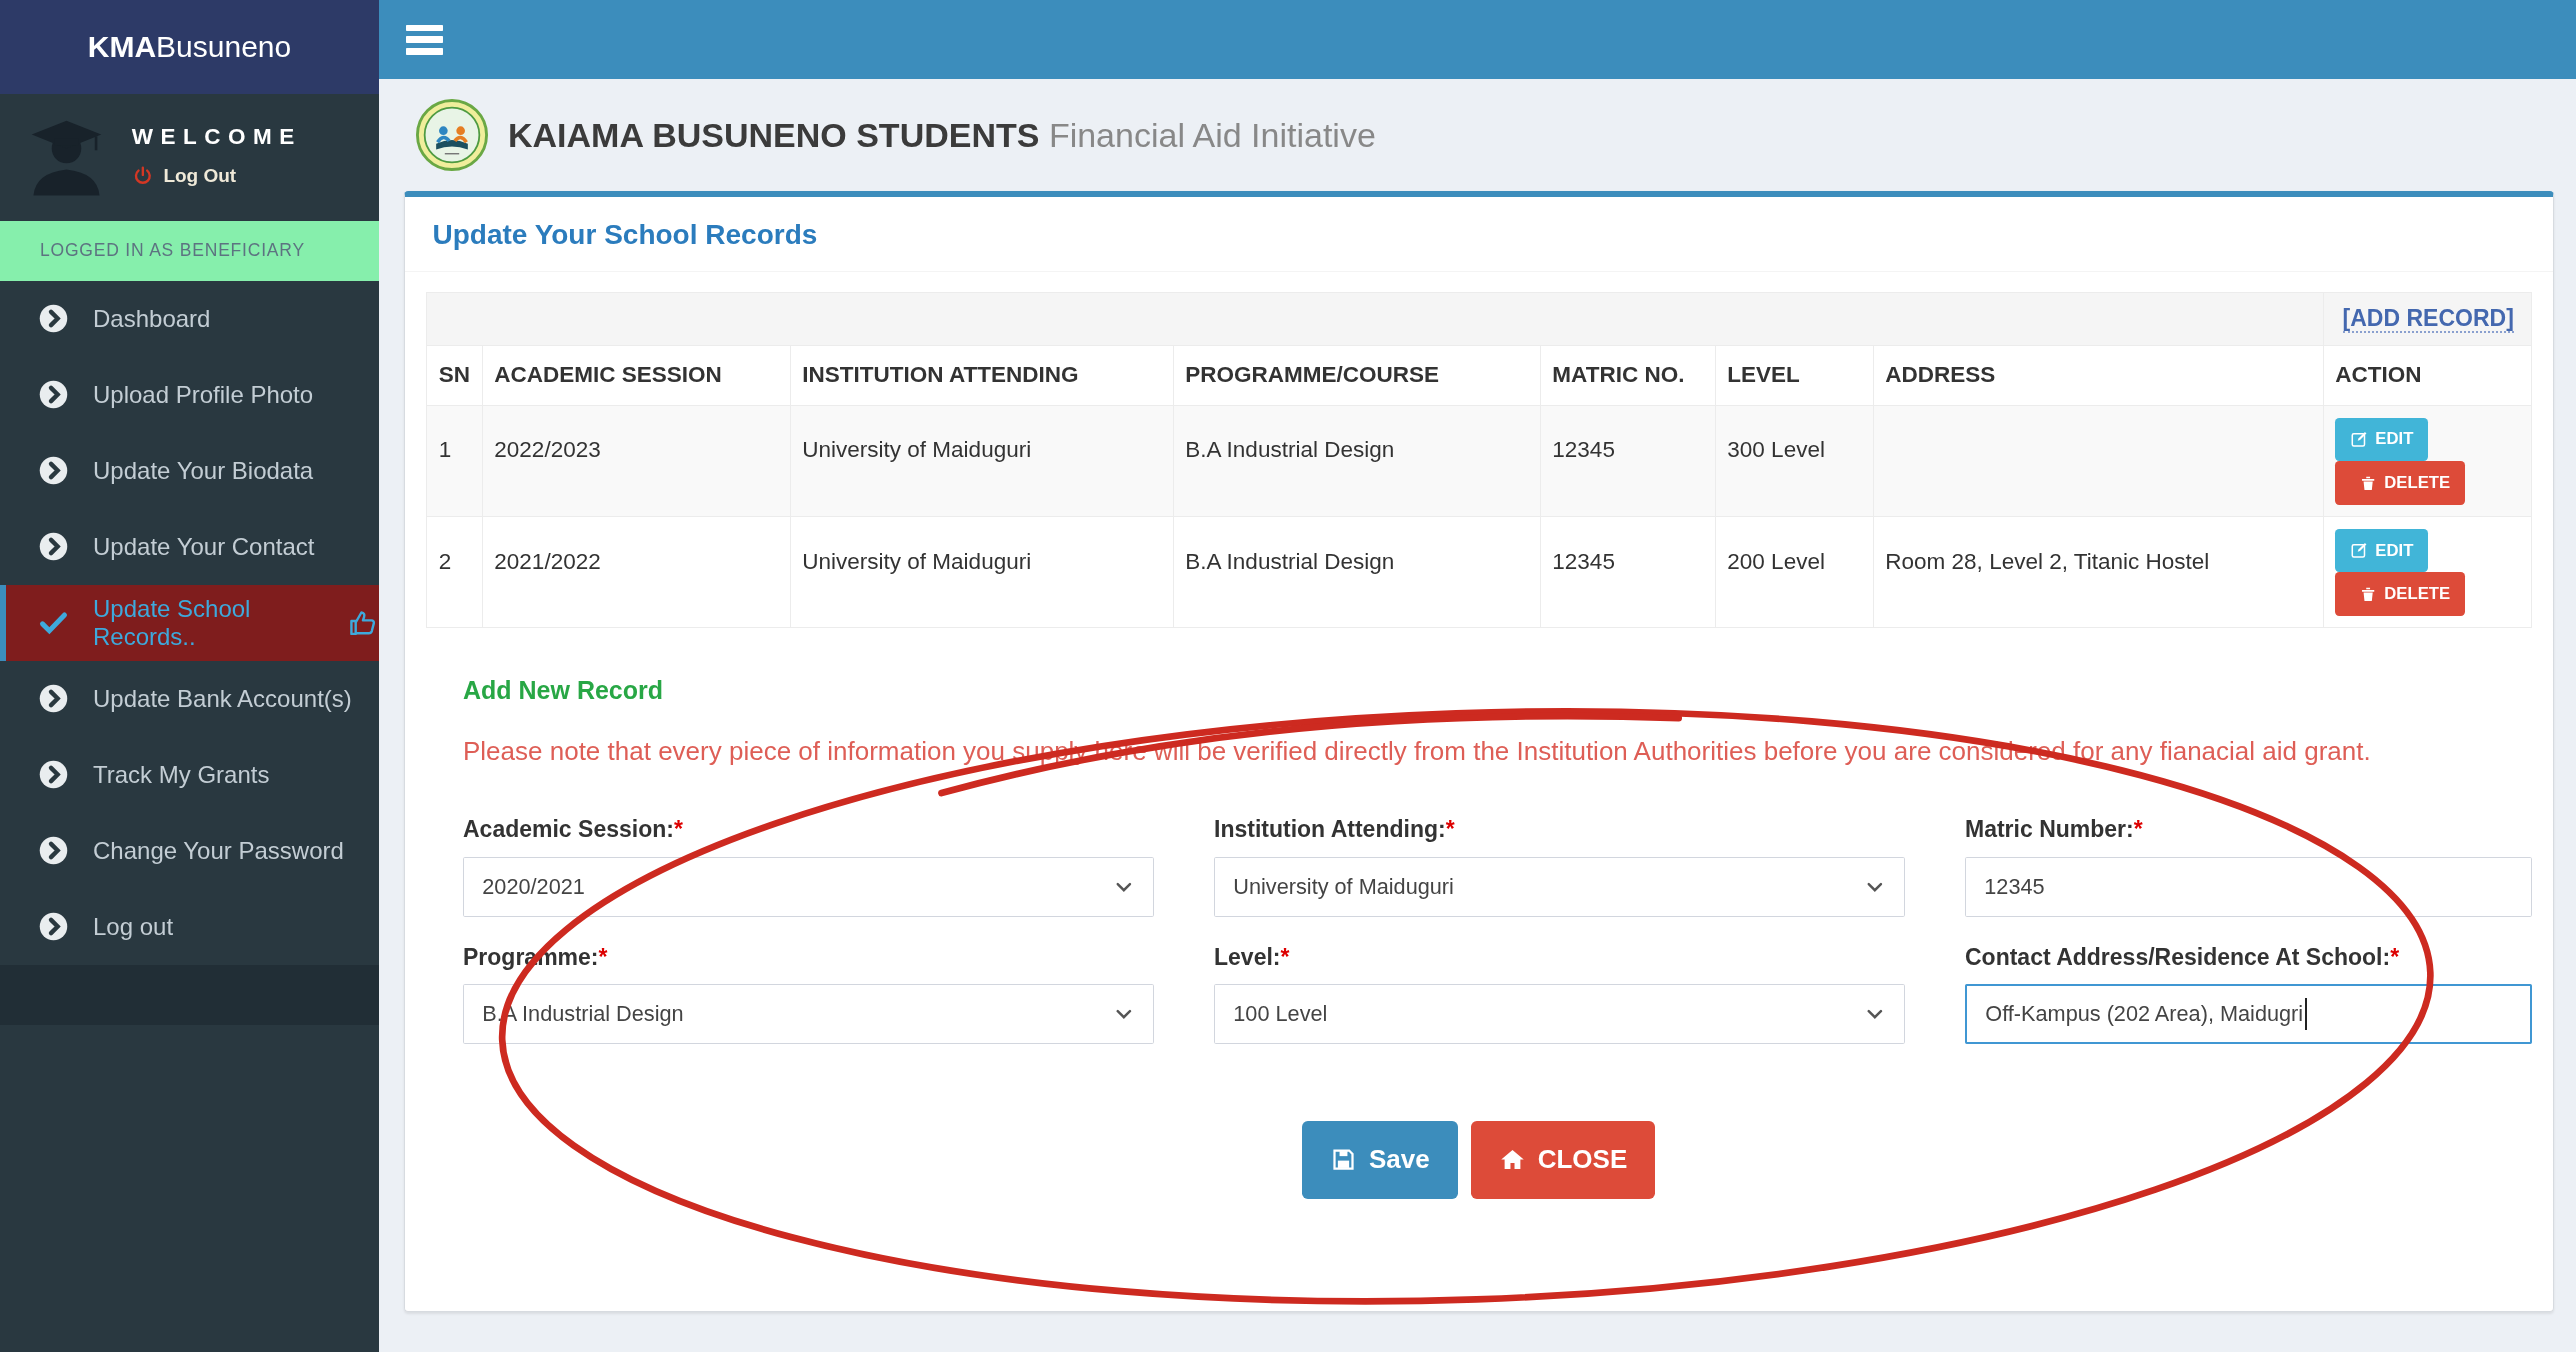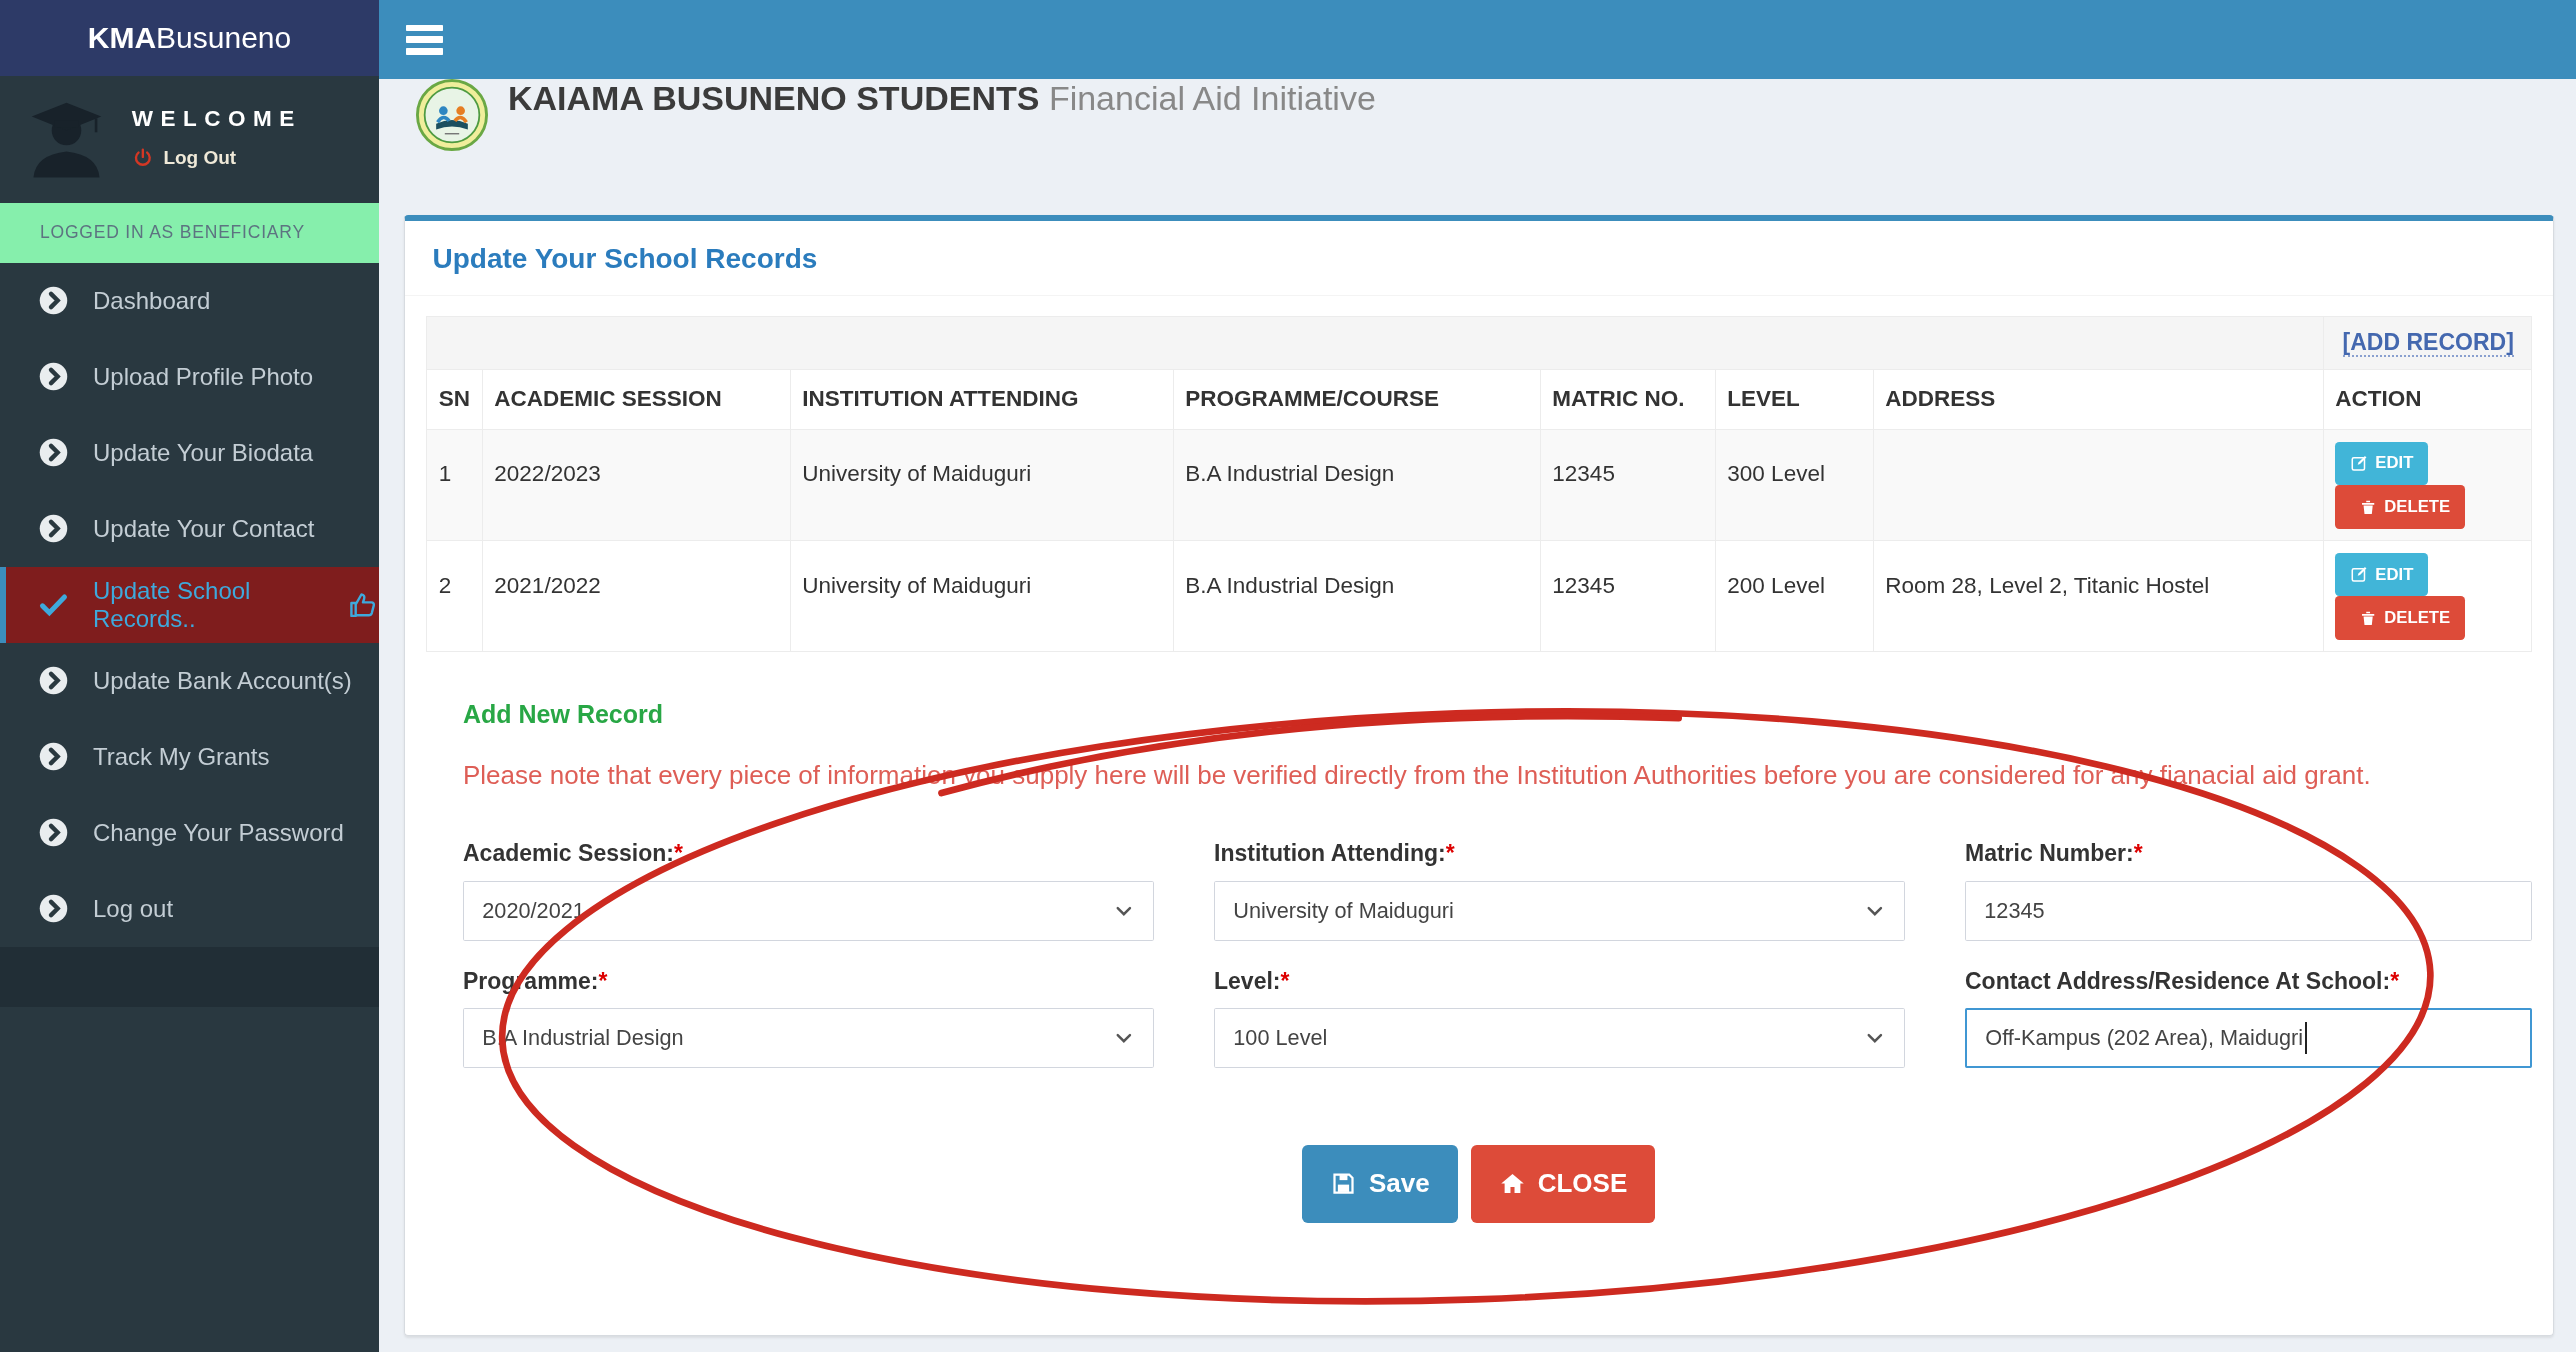--- a/index.html
+++ b/index.html
@@ -3,21 +3,21 @@
 <meta charset="utf-8">
 <style>
   * { margin:0; padding:0; box-sizing:border-box; }
   html,body { width:2576px; height:1352px; overflow:hidden; }
   body { font-family:"Liberation Sans", sans-serif; background:#ecf0f5; position:relative; }
 
   .app { display:flex; width:2576px; height:1352px; }
 
   
   .sidebar { width:379px; min-width:379px; background:#293840; height:100%; display:flex; flex-direction:column; }
-  .logo-area { height:76px; background:#2d3a67; display:flex; align-items:center; justify-content:center; }
+  .logo-area { height:94px; background:#2d3a67; display:flex; align-items:center; justify-content:center; }
   .logo-area .b { color:#fff; font-weight:bold; font-size:30px; }
   .logo-area .l { color:#fff; font-size:30px; }
 
   .user-panel { display:flex; align-items:center; padding:18.3px 23px 21.7px 23px; gap:21.7px; }
   .user-panel svg { width:87px; height:87px; flex:0 0 auto; }
   .welcome { color:#fff; font-weight:bold; font-size:22.5px; letter-spacing:7.5px; margin-bottom:15px; }
   .logout-link { display:flex; align-items:center; gap:10px; color:#efe9d8; font-size:19px; font-weight:bold; cursor:pointer; }
   .logout-link svg { width:21.7px; height:21.7px; }
 
   .menu-header { height:60px; background:#86efac; color:#5d7381; font-size:17.5px; letter-spacing:0.8px; display:flex; align-items:center; padding-left:40px; }
@@ -28,21 +28,21 @@
   .menu li.active { background:#7f1d1d; border-left:6.7px solid #3c8dbc; padding-left:31px; color:#3ea9dc; }
   .menu li.active .thumb { width:37px; height:37px; margin-left:5px; }
   .sidebar-divider { height:60px; background:#212e36; }
 
   
   .main { flex:1; display:flex; flex-direction:column; }
   .topbar { height:79px; background:#3c8dbc; display:flex; align-items:center; padding-left:27px; }
   .hamburger { width:37px; height:30px; display:flex; flex-direction:column; justify-content:space-between; cursor:pointer; }
   .hamburger div { height:6.7px; background:#fff; border-radius:0.8px; }
 
-  .page-head { height:136px; display:flex; align-items:flex-start; padding-left:37px; gap:20px; }
+  .page-head { height:112px; display:flex; align-items:center; padding-left:37px; gap:20px; }
   .page-head svg.badge { width:72px; height:72px; }
   .page-title { font-size:34px; }
   .page-title .strong { font-weight:bold; color:#3b3b3b; }
   .page-title .light { color:#888; }
 
   .card { margin:0 22.5px 0 25px; background:#fff; border:0.8px solid #d7dbe0; border-top:6.7px solid #3c8dbc; border-radius:4.2px; box-shadow:0 1.7px 2.5px rgba(0,0,0,.08); height:1121px; position:relative; }
   .card-title { color:#2b7cbd; font-weight:bold; font-size:28px; padding:21.7px 25px 20px 27.5px; border-bottom:1.7px solid #f4f4f4; }
 
   .tablebox { margin:20px 21px 0 21px; }
   table.records { width:100%; border-collapse:collapse; font-size:22.5px; color:#333; }

